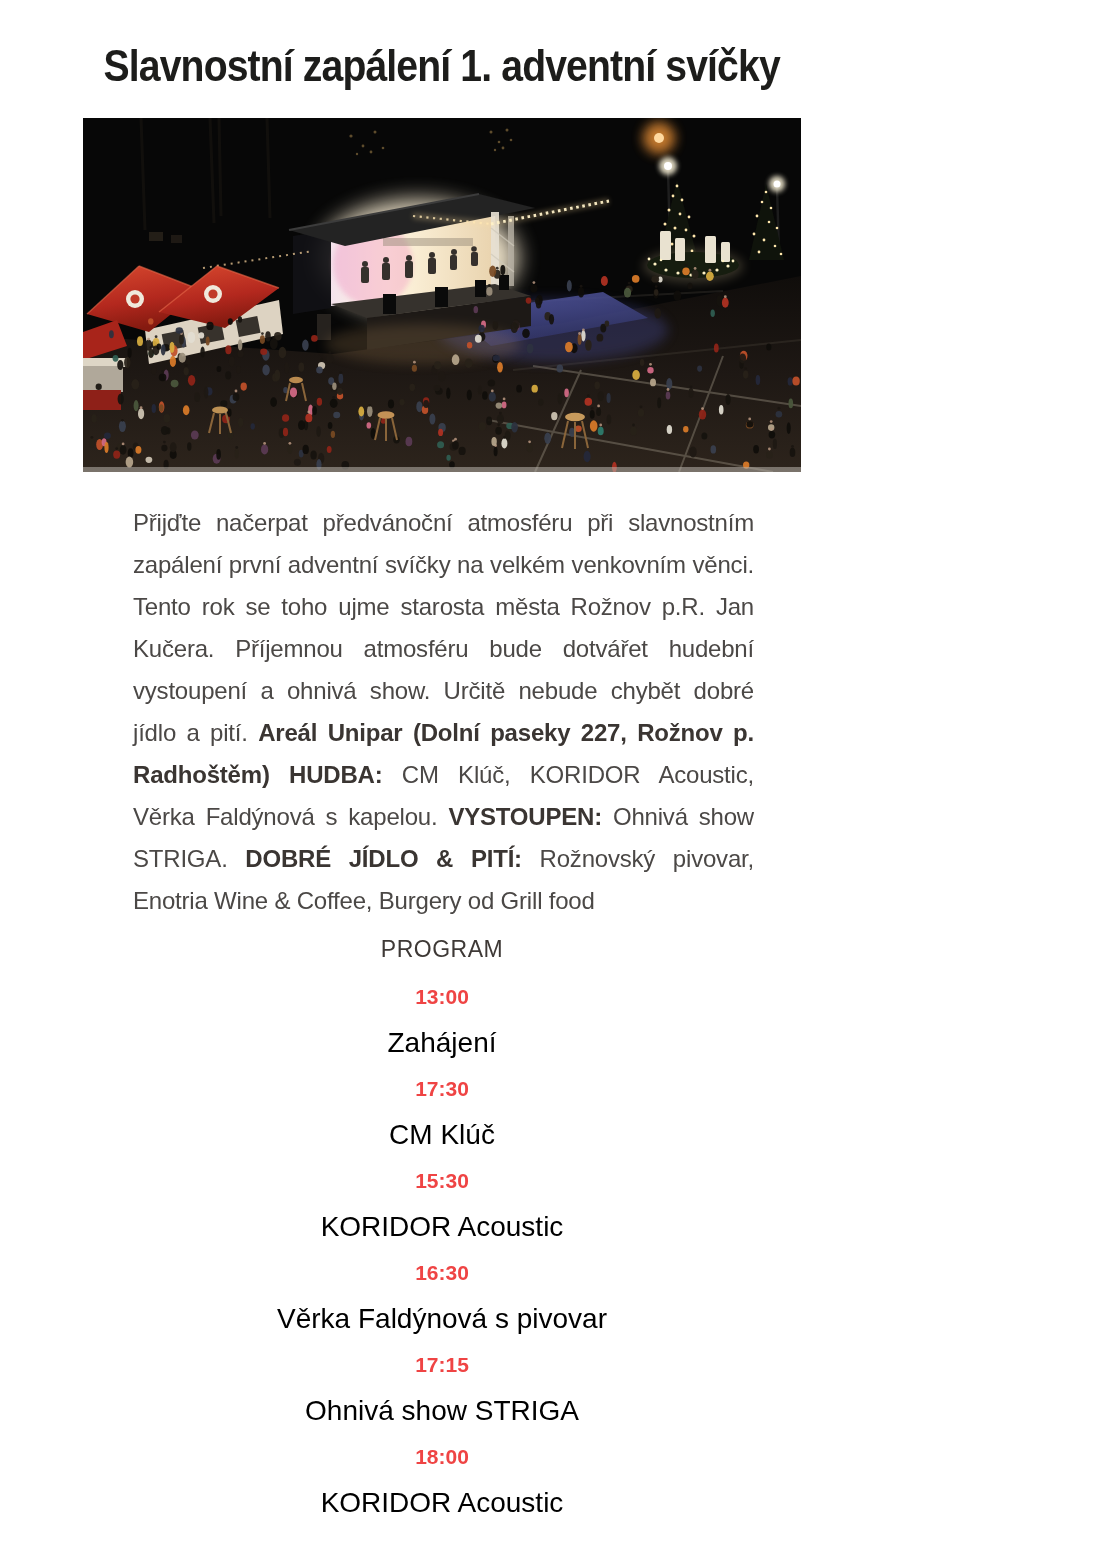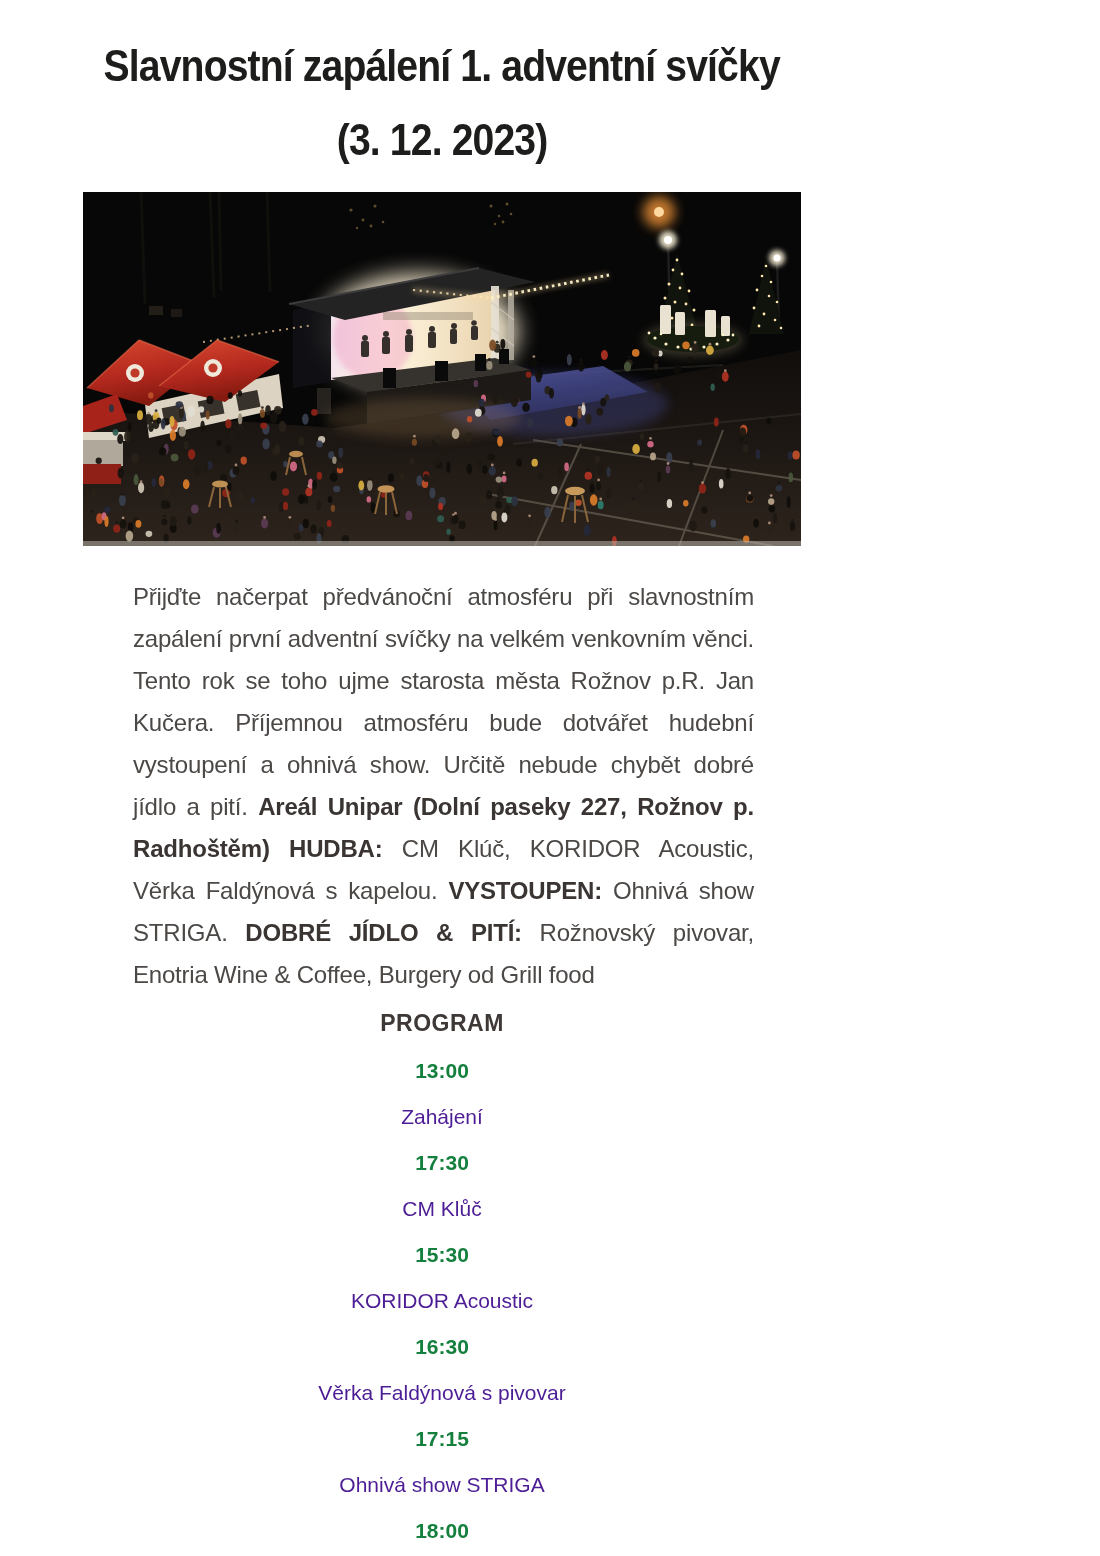--- a/index.html
+++ b/index.html
@@ -34,33 +34,32 @@
     line-height:42px;
     letter-spacing:-0.2px;
     text-align:justify;
     color:#4b4846;
   }
   .article .b{font-weight:700;color:#3a3532;}
 
   
   .program{text-align:center;margin-top:2px;}
   .program-heading{
-    font-weight:700;font-size:23px;line-height:50px;color:#3e3936;letter-spacing:0.5px;
+    font-weight:400;font-size:23px;line-height:50px;color:#3e3936;letter-spacing:0.5px;
   }
-  .program-time{font-weight:700;font-size:21px;line-height:46px;color:#15803d;}
-  .program-event{font-size:21px;line-height:46px;color:#4c1d95;}
+  .program-time{font-weight:700;font-size:21px;line-height:46px;color:#ef4444;}
+  .program-event{font-size:28px;line-height:46px;color:#000000;}
 </style>
 </head>
 <body>
 
 <div class="page">
 
   <div class="title-block">
     <div class="title-line"><span>Slavnostní zapálení 1. adventní svíčky</span></div>
-    <div class="title-line"><span>(3. 12. 2023)</span></div>
   </div>
 
   <div class="photo-wrap">
     <svg width="718" height="354" viewBox="0 0 718 354" xmlns="http://www.w3.org/2000/svg">
       <defs>
         <filter id="b1" x="-60%" y="-60%" width="220%" height="220%">
             <feGaussianBlur stdDeviation="2.5"></feGaussianBlur>
           </filter>
         <filter id="b2" x="-80%" y="-80%" width="260%" height="260%">
             <feGaussianBlur stdDeviation="6"></feGaussianBlur>
@@ -686,21 +685,21 @@
 
   <div class="program">
     <div class="program-heading">PROGRAM</div>
 
     <div class="program-item">
       <div class="program-time">13:00</div>
       <div class="program-event">Zahájení</div>
     </div>
     <div class="program-item">
       <div class="program-time">17:30</div>
-      <div class="program-event">CM Klůč</div>
+      <div class="program-event">CM Klúč</div>
     </div>
     <div class="program-item">
       <div class="program-time">15:30</div>
       <div class="program-event">KORIDOR Acoustic</div>
     </div>
     <div class="program-item">
       <div class="program-time">16:30</div>
       <div class="program-event">Věrka Faldýnová s pivovar</div>
     </div>
     <div class="program-item">

